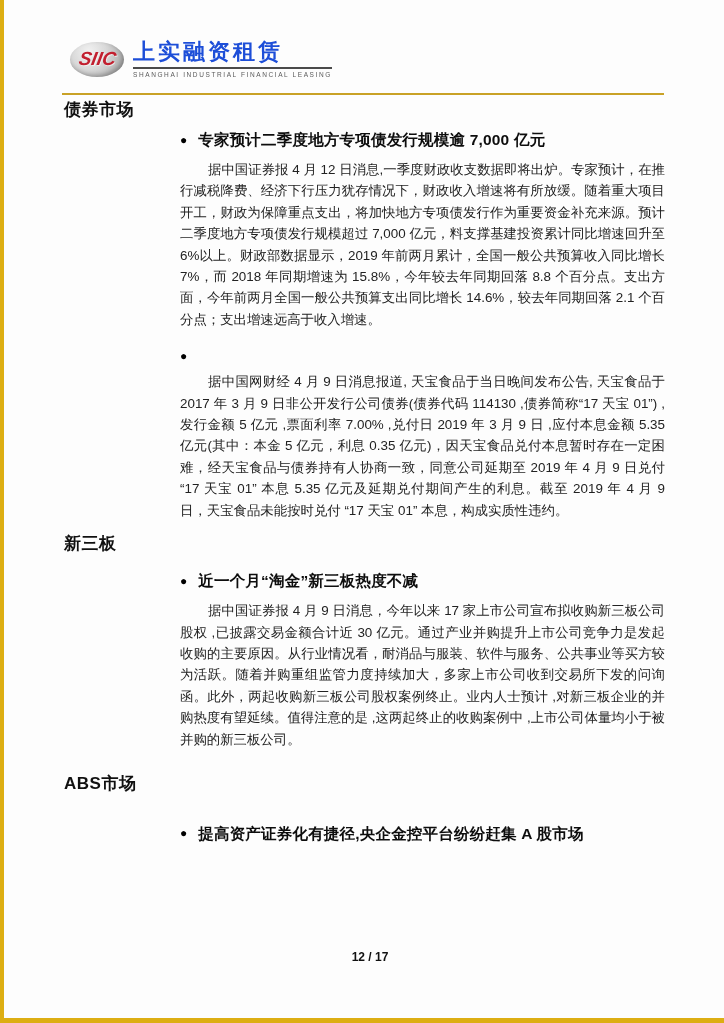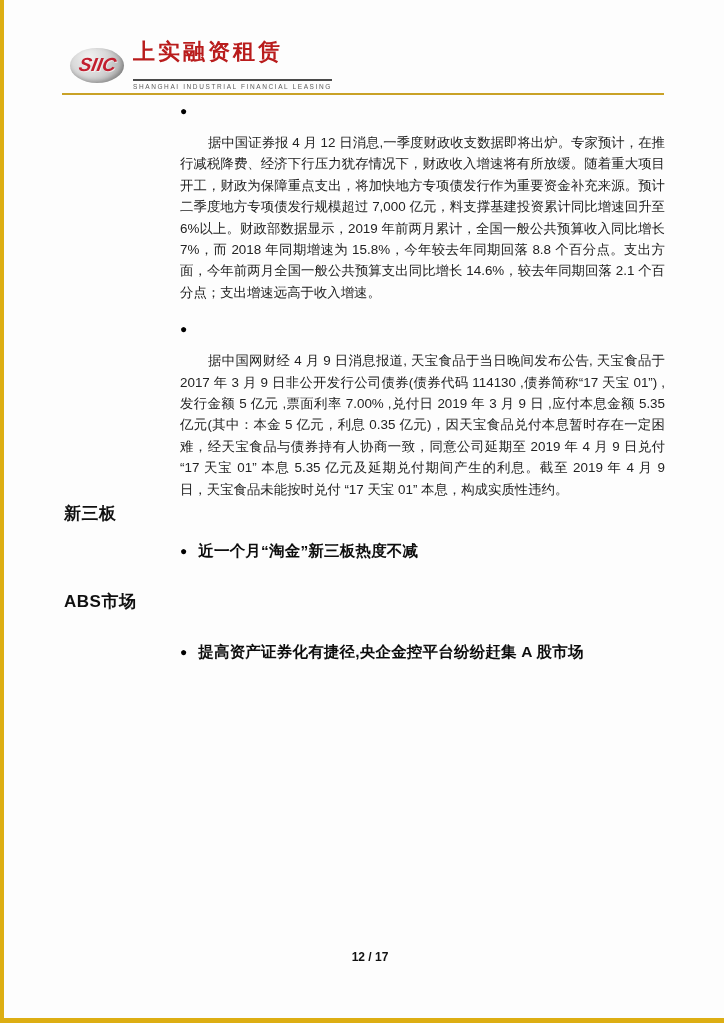--- a/index.html
+++ b/index.html
@@ -23,43 +23,43 @@
     background: radial-gradient(circle at 35% 28%, #f2f2f2 0%, #d9d9d9 40%, #9e9e9e 100%);
     display: flex; align-items: center; justify-content: center;
     box-shadow: inset -2px -2px 4px rgba(0,0,0,.25);
   }
   .logo-globe span {
     font-style: italic; font-weight: bold; font-size: 19px;
     color: #C21F2F; transform: skewX(-10deg);
     text-shadow: 1px 1px 0 rgba(255,255,255,.6);
   }
   .logo-cn {
-    font-size: 22px; font-weight: bold; color: #b91c1c;
+    font-size: 22px; font-weight: bold; color: #1d4ed8;
     letter-spacing: 3px; line-height: 1.1;
-    border-bottom: 2px solid #4a4a4a; padding-bottom: 15px;
+    border-bottom: 2px solid #4a4a4a; padding-bottom: 3px;
   }
   .logo-en { font-size: 6.5px; color: #5a5a5a; letter-spacing: 1.6px; margin-top: 2px; white-space: nowrap; }
   .gold-rule { position: absolute; top: 93px; left: 62px; width: 602px; height: 2px; background: #C9A227; }
 
   
   .main { position: absolute; top: 97px; left: 64px; width: 601px; }
   .section-title { font-size: 17px; font-weight: bold; color: #101010; line-height: 22px; letter-spacing: .5px; }
   .st-1 { margin-top: 2px; }
-  .st-2 { margin-top: 3px; }
-  .st-3 { margin-top: 30px; }
+  .st-2 { margin-top: 12px; }
+  .st-3 { margin-top: 23px; }
   .content { margin-left: 116px; width: 485px; }
   .headline-row { display: flex; align-items: center; gap: 11px; }
   .hr-1 { margin-top: 8px; }
   .hr-2 { margin-top: 20px; }
   .hr-3 { margin-top: 15px; }
   .hr-4 { margin-top: 28px; }
   .bullet { font-size: 12px; line-height: 1; color: #000; flex: 0 0 auto; }
   .headline { font-size: 15.5px; font-weight: bold; color: #0d0d0d; line-height: 21px; letter-spacing: .2px; }
   .body {
-    margin-top: 15px;
+    margin-top: 9px;
     font-size: 13.4px; line-height: 21.4px;
     text-align: justify; text-indent: 28px;
     color: #222;
   }
   .pagenum {
     position: absolute; top: 950px; left: 8px; width: 724px;
     text-align: center; font-size: 12px; font-weight: bold; color: #111;
   }
 </style>
 </head>
@@ -75,40 +75,43 @@
     </div>
     <div class="logo-text">
       <div class="logo-cn">上实融资租赁</div>
       <div class="logo-en">SHANGHAI INDUSTRIAL FINANCIAL LEASING</div>
     </div>
   </div>
   <div class="gold-rule"></div>
 
   <div class="main">
 
+    <div class="section-title st-1">债券市场</div>
 
     <div class="content">
       <div class="headline-row hr-1">
         <span class="bullet">●</span>
+        <span class="headline">专家预计二季度地方专项债发行规模逾 7,000 亿元</span>
       </div>
       <p class="body">据中国证券报 4 月 12 日消息,一季度财政收支数据即将出炉。专家预计，在推行减税降费、经济下行压力犹存情况下，财政收入增速将有所放缓。随着重大项目开工，财政为保障重点支出，将加快地方专项债发行作为重要资金补充来源。预计二季度地方专项债发行规模超过 7,000 亿元，料支撑基建投资累计同比增速回升至 6%以上。财政部数据显示，2019 年前两月累计，全国一般公共预算收入同比增长 7%，而 2018 年同期增速为 15.8%，今年较去年同期回落 8.8 个百分点。支出方面，今年前两月全国一般公共预算支出同比增长 14.6%，较去年同期回落 2.1 个百分点；支出增速远高于收入增速。</p>
 
       <div class="headline-row hr-2">
         <span class="bullet">●</span>
       </div>
       <p class="body">据中国网财经 4 月 9 日消息报道, 天宝食品于当日晚间发布公告, 天宝食品于 2017 年 3 月 9 日非公开发行公司债券(债券代码 114130 ,债券简称“17 天宝 01”) ,发行金额 5 亿元 ,票面利率 7.00% ,兑付日 2019 年 3 月 9 日 ,应付本息金额 5.35 亿元(其中：本金 5 亿元，利息 0.35 亿元)，因天宝食品兑付本息暂时存在一定困难，经天宝食品与债券持有人协商一致，同意公司延期至 2019 年 4 月 9 日兑付 “17 天宝 01” 本息 5.35 亿元及延期兑付期间产生的利息。截至 2019 年 4 月 9 日，天宝食品未能按时兑付 “17 天宝 01” 本息，构成实质性违约。</p>
     </div>
 
     <div class="section-title st-2">新三板</div>
 
     <div class="content">
       <div class="headline-row hr-3">
         <span class="bullet">●</span>
         <span class="headline">近一个月“淘金”新三板热度不减</span>
       </div>
+      <p class="body">据中国证券报 4 月 9 日消息，今年以来 17 家上市公司宣布拟收购新三板公司股权 ,已披露交易金额合计近 30 亿元。通过产业并购提升上市公司竞争力是发起收购的主要原因。从行业情况看，耐消品与服装、软件与服务、公共事业等买方较为活跃。随着并购重组监管力度持续加大，多家上市公司收到交易所下发的问询函。此外，两起收购新三板公司股权案例终止。业内人士预计 ,对新三板企业的并购热度有望延续。值得注意的是 ,这两起终止的收购案例中 ,上市公司体量均小于被并购的新三板公司。</p>
     </div>
 
     <div class="section-title st-3">ABS市场</div>
 
     <div class="content">
       <div class="headline-row hr-4">
         <span class="bullet">●</span>
         <span class="headline">提高资产证券化有捷径,央企金控平台纷纷赶集 A 股市场</span>
       </div>
     </div>

